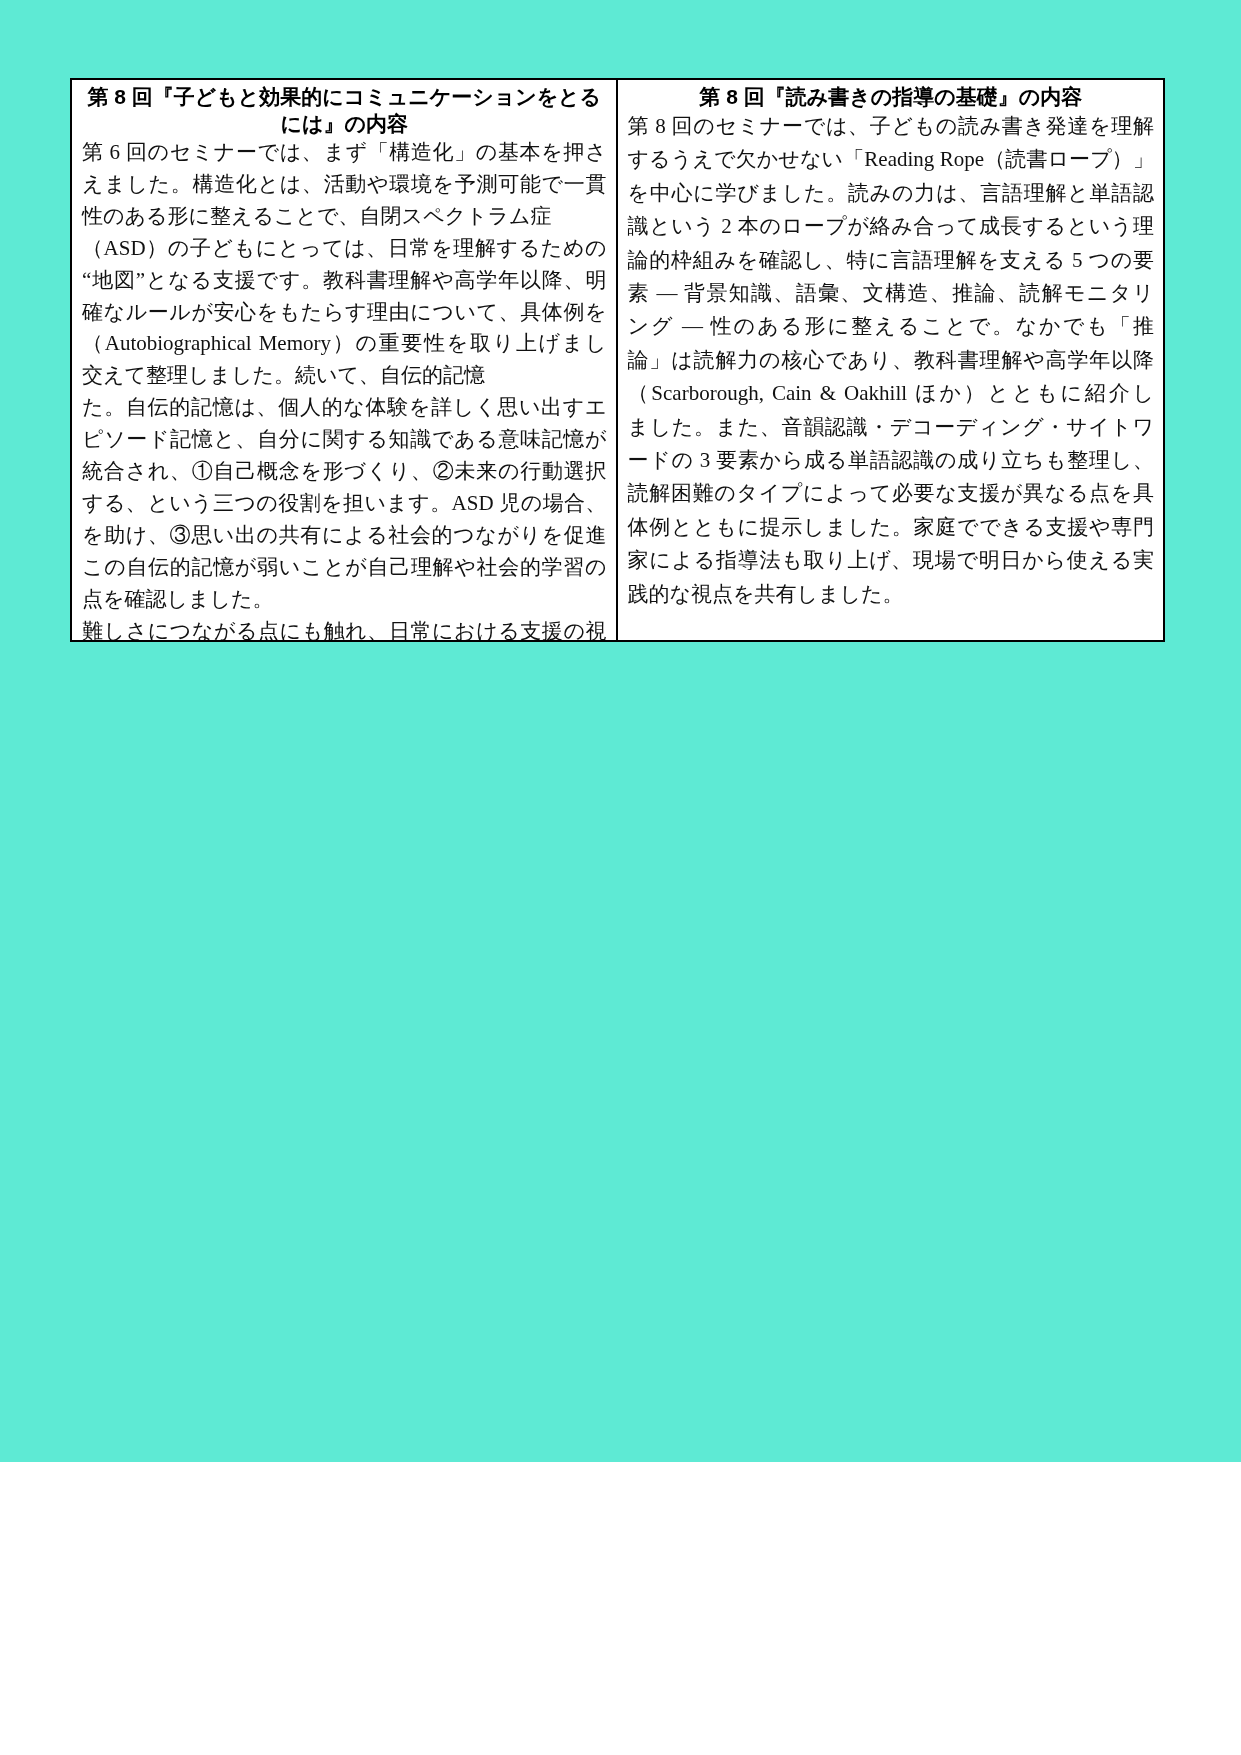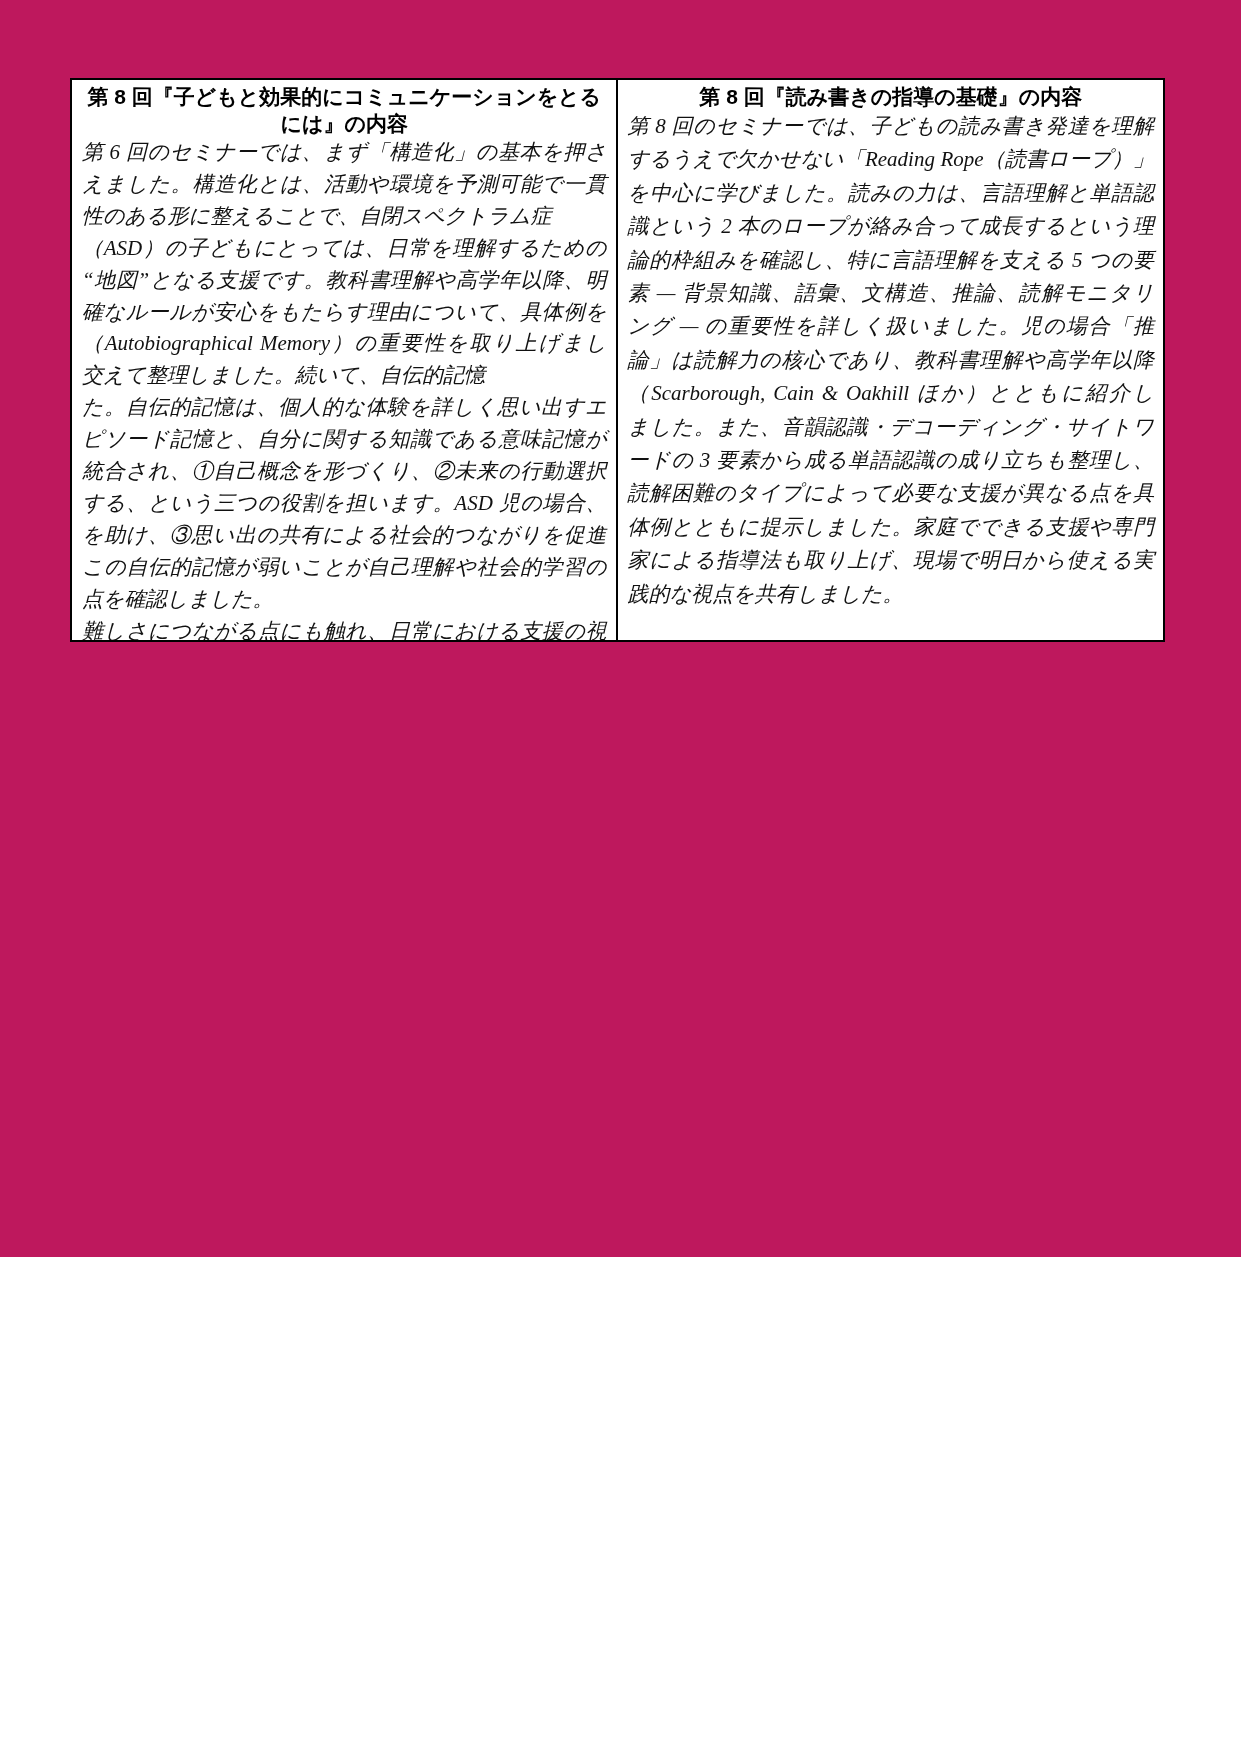--- a/index.html
+++ b/index.html
@@ -3,22 +3,22 @@
 <meta charset="utf-8">
 <style>
   html, body {
     margin: 0;
     padding: 0;
     background: #ffffff;
   }
   .page {
     position: relative;
     width: 1241px;
-    height: 1257px;
-    background: #be185d;
+    height: 1462px;
+    background: #5eead4;
     overflow: hidden;
     font-family: "Liberation Serif", "DejaVu Serif", serif;
     color: #111111;
   }
   .doc-table {
     position: absolute;
     left: 70px;
     top: 78px;
     width: 1095px;
     height: 564px;
@@ -48,21 +48,20 @@
   .cell-header .line {
     text-align: center;
     white-space: nowrap;
   }
   .cell-body {
     font-size: 21px;
   }
   .cell-body .line {
     text-align: justify;
     text-align-last: left;
-    font-style: italic;
   }
   .cell-body .line.fill {
     text-align-last: justify;
   }
   .body-left .line { line-height: 31.9px; }
   .body-right .line { line-height: 33.4px; }
 </style>
 </head>
 <body>
 
@@ -98,21 +97,21 @@
       <div class="cell-header">
           <div class="line">第 8 回『読み書きの指導の基礎』の内容</div>
         </div>
       <div class="cell-body body-right">
           <div class="line fill">第 8 回のセミナーでは、子どもの読み書き発達を理解</div>
           <div class="line fill">するうえで欠かせない「Reading Rope（読書ロープ）」</div>
           <div class="line fill">を中心に学びました。読みの力は、言語理解と単語認</div>
           <div class="line fill">識という 2 本のロープが絡み合って成長するという理</div>
           <div class="line fill">論的枠組みを確認し、特に言語理解を支える 5 つの要</div>
           <div class="line fill">素 — 背景知識、語彙、文構造、推論、読解モニタリ</div>
-          <div class="line fill">ング — の重要性を詳しく扱いました。児の場合「推</div>
+          <div class="line fill">ング — 性のある形に整えることで。なかでも「推</div>
           <div class="line fill">論」は読解力の核心であり、教科書理解や高学年以降</div>
           <div class="line fill">（Scarborough, Cain &amp; Oakhill ほか）とともに紹介し</div>
           <div class="line fill">ました。また、音韻認識・デコーディング・サイトワ</div>
           <div class="line fill">ードの 3 要素から成る単語認識の成り立ちも整理し、</div>
           <div class="line fill">読解困難のタイプによって必要な支援が異なる点を具</div>
           <div class="line fill">体例とともに提示しました。家庭でできる支援や専門</div>
           <div class="line fill">家による指導法も取り上げ、現場で明日から使える実</div>
           <div class="line">践的な視点を共有しました。</div>
         </div>
     </div>

